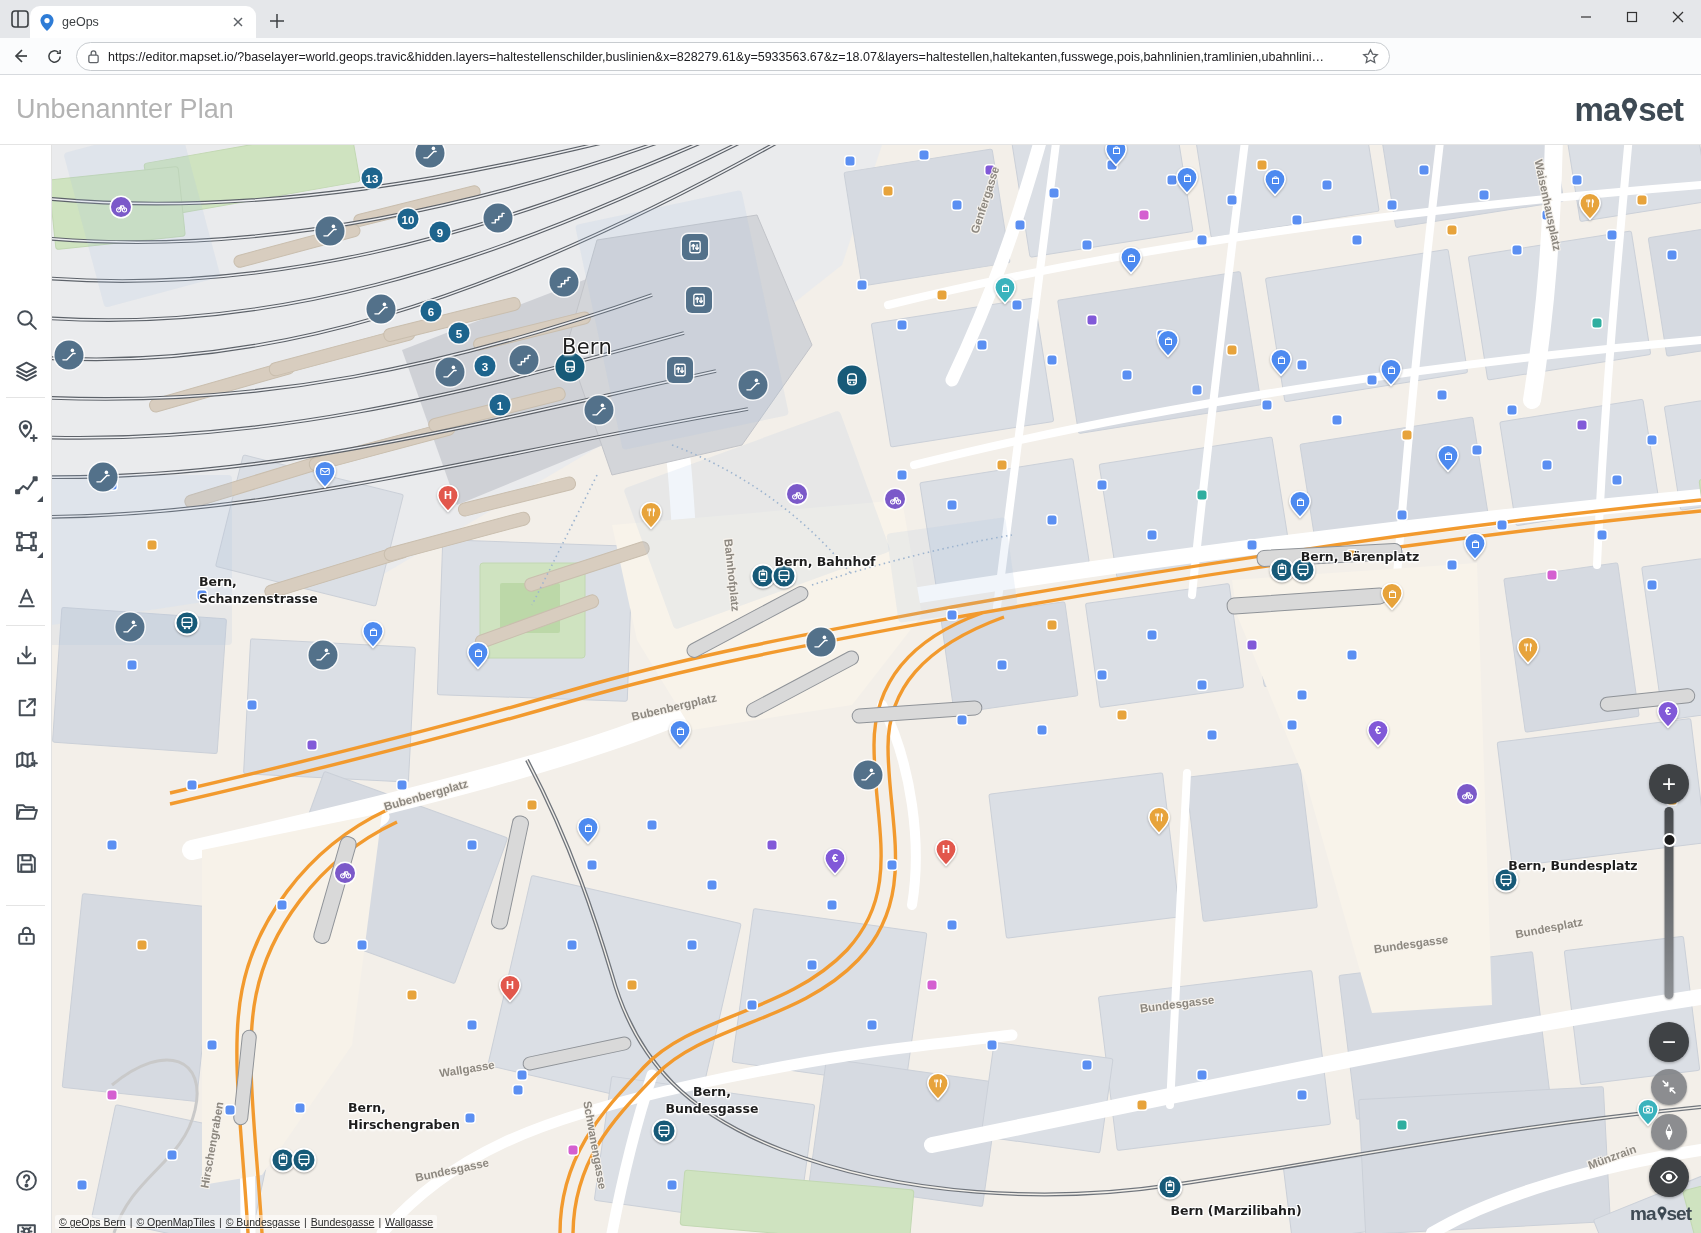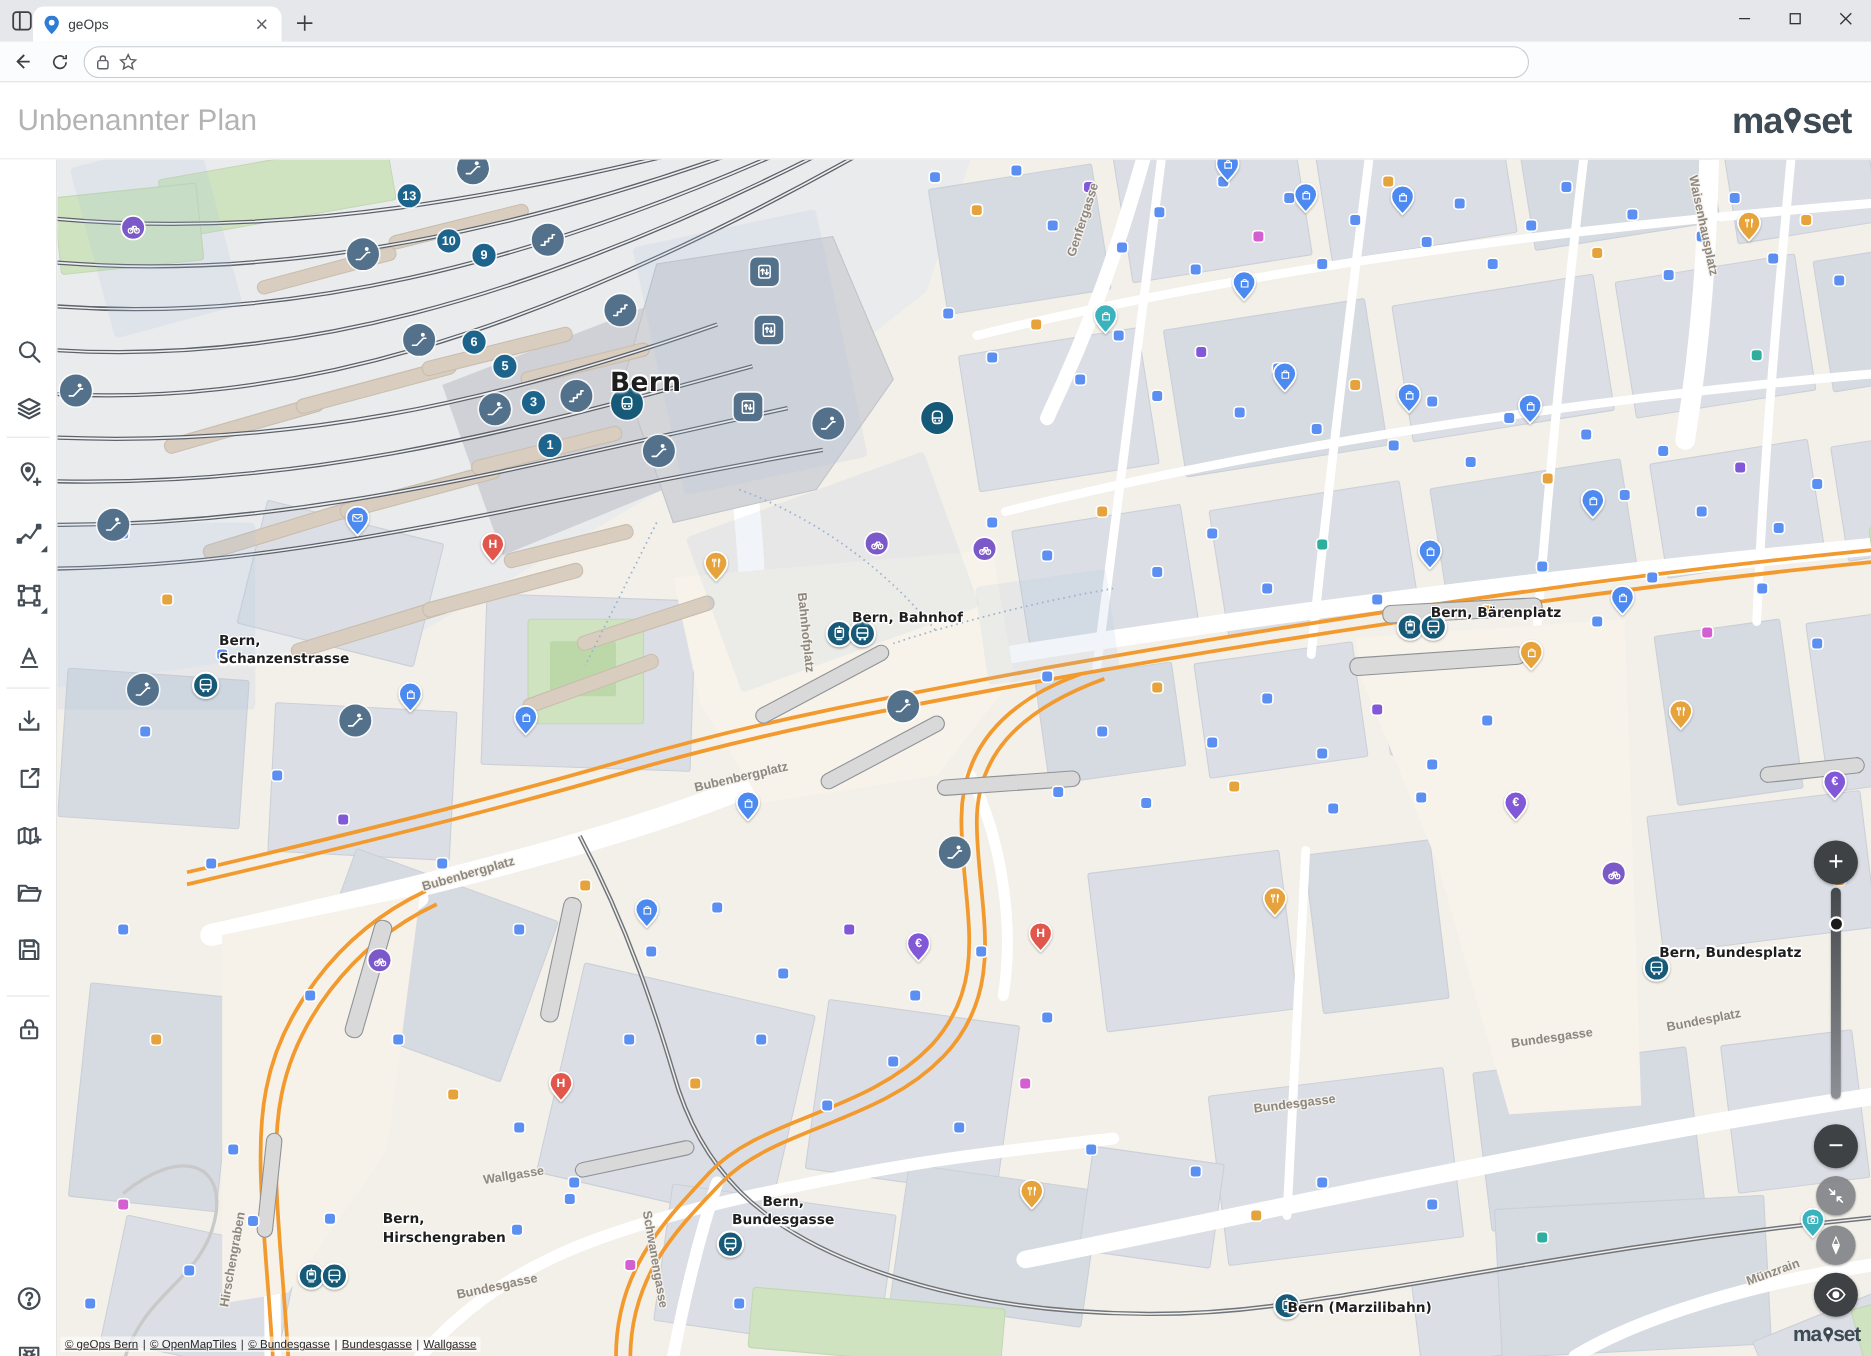--- a/index.html
+++ b/index.html
@@ -62,21 +62,21 @@
   .stopc { position:absolute; width:25px; height:25px; border-radius:50%; background:#175a78;
            border:2px solid #fff; transform:translate(-50%,-50%);
            display:flex; align-items:center; justify-content:center; box-shadow:0 1px 2px rgba(0,0,0,.3); }
   .circb { position:absolute; width:20px; height:20px; border-radius:50%; background:#7b59c9;
            transform:translate(-50%,-50%); display:flex; align-items:center; justify-content:center;
            box-shadow:0 0 0 1.5px #fff; }
   .mlabel { position:absolute; transform:translate(-50%,-50%); font-size:12.5px; color:#1e1e1e; white-space:nowrap;
             text-shadow:-1px -1px 0 #fff,1px -1px 0 #fff,-1px 1px 0 #fff,1px 1px 0 #fff,0 2px 2px #fff; font-weight:bold;
             font-family:"DejaVu Sans","Liberation Sans",sans-serif; }
   .mlabel.lines { transform:translate(0,-50%); }
-  .city { font-size:24px; font-weight:bold; letter-spacing:.3px; }
+  .city { font-size:21px; font-weight:normal; letter-spacing:.3px; }
   .slabel { position:absolute; font-size:11.5px; color:#8d8880; white-space:nowrap; font-weight:bold;
             text-shadow:-1px -1px 0 #f6f2ec,1px -1px 0 #f6f2ec,-1px 1px 0 #f6f2ec,1px 1px 0 #f6f2ec; }
   .pin { position:absolute; transform:translate(-50%,-58%); filter:drop-shadow(0 1px 1px rgba(0,0,0,.25)); }
   .pin .pg { position:absolute; left:0; top:1px; width:22px; height:20px; display:flex; align-items:center;
              justify-content:center; color:#fff; font-size:11px; font-weight:bold; }
 
   
   .ctl { position:absolute; border-radius:50%; display:flex; align-items:center; justify-content:center;
          transform:translate(-50%,-50%); cursor:pointer; color:#fff; }
   .ctl.dark { background:#3f4245; width:40px; height:40px; font-size:24px; box-shadow:0 1px 3px rgba(0,0,0,.35); }
@@ -152,20 +152,21 @@
       <svg width="17" height="17" viewBox="0 0 18 18" fill="none" stroke="#3c4043" stroke-width="1.6">
           <path d="M15 9 a6 6 0 1 1 -2-4.5"></path>
           <path d="M15 2 v3.5 h-3.5" fill="none"></path>
         </svg>
     </span>
     <div class="pill">
       <svg width="13" height="15" viewBox="0 0 14 16" fill="none" stroke="#5f6368" stroke-width="1.4">
           <rect x="2" y="6.5" width="10" height="8" rx="1.5"></rect>
           <path d="M4.5 6.5 V4.5 a2.5 2.5 0 0 1 5 0 v2"></path>
         </svg>
+      <span class="url-text">https://editor.mapset.io/?baselayer=world.geops.travic&amp;hidden.layers=haltestellenschilder,buslinien&amp;x=828279.61&amp;y=5933563.67&amp;z=18.07&amp;layers=haltestellen,haltekanten,fusswege,pois,bahnlinien,tramlinien,ubahnlini…</span>
       <svg width="17" height="17" viewBox="0 0 18 18" fill="none" stroke="#5f6368" stroke-width="1.4">
           <path d="M9 1.8 l2.2 4.6 5 .6 -3.7 3.4 1 5 -4.5-2.5 -4.5 2.5 1-5 L1.8 7 l5-.6 Z"></path>
         </svg>
     </div>
     <div class="rt-icons">
       <svg width="19" height="19" viewBox="0 0 20 20" fill="none" stroke="#3c4043" stroke-width="1.5">
           <path d="M10 2 c1.5 0 2 1.2 1.6 2.2 1 .4 2.2.1 2.9.9 .8.8.4 2 .9 2.9 C16.8 8 18 8.5 18 10 s-1.2 2-2.2 1.6 c-.4 1-.1 2.2-.9 2.9 -.8.8-2 .4-2.9.9 -.4 1-.1 2.2-1.6 2.2 s-2-1.2-1.6-2.2 c-1-.4-2.2-.1-2.9-.9 -.8-.8-.4-2-.9-2.9 C3.2 12 2 11.5 2 10 s1.2-2 2.2-1.6 c.4-1 .1-2.2.9-2.9 .8-.8 2-.4 2.9-.9 C7.6 3.6 8.5 2 10 2 Z"></path>
         </svg>
       <span class="vdiv"></span>
       <svg width="20" height="18" viewBox="0 0 22 18" fill="none" stroke="#3c4043" stroke-width="1.5">
@@ -1086,21 +1087,21 @@
         <div>Bern, Bundesplatz</div>
       </span>
       <span class="mlabel lines" style="left:296px;top:972px;text-align:left;line-height:1.35">
         <div>Bern,</div>
         <div>Hirschengraben</div>
       </span>
       <span class="mlabel" style="left:660px;top:956px;text-align:center;line-height:1.35">
         <div>Bern,</div>
         <div>Bundesgasse</div>
       </span>
-      <span class="mlabel" style="left:1184px;top:1044px;text-align:left;line-height:1.35">
+      <span class="mlabel" style="left:1184px;top:1066px;text-align:left;line-height:1.35">
         <div>Bern (Marzilibahn)</div>
       </span>
       <span class="slabel" style="left:933px;top:55px;transform:translate(-50%,-50%) rotate(-72deg)">Genfergasse</span>
       <span class="slabel" style="left:1496px;top:60px;transform:translate(-50%,-50%) rotate(78deg)">Waisenhausplatz</span>
       <span class="slabel" style="left:680px;top:430px;transform:translate(-50%,-50%) rotate(84deg)">Bahnhofplatz</span>
       <span class="slabel" style="left:374px;top:650px;transform:translate(-50%,-50%) rotate(-16deg)">Bubenbergplatz</span>
       <span class="slabel" style="left:622px;top:562px;transform:translate(-50%,-50%) rotate(-13deg)">Bubenbergplatz</span>
       <span class="slabel" style="left:1125px;top:859px;transform:translate(-50%,-50%) rotate(-7deg)">Bundesgasse</span>
       <span class="slabel" style="left:1359px;top:799px;transform:translate(-50%,-50%) rotate(-8deg)">Bundesgasse</span>
       <span class="slabel" style="left:400px;top:1025px;transform:translate(-50%,-50%) rotate(-12deg)">Bundesgasse</span>

